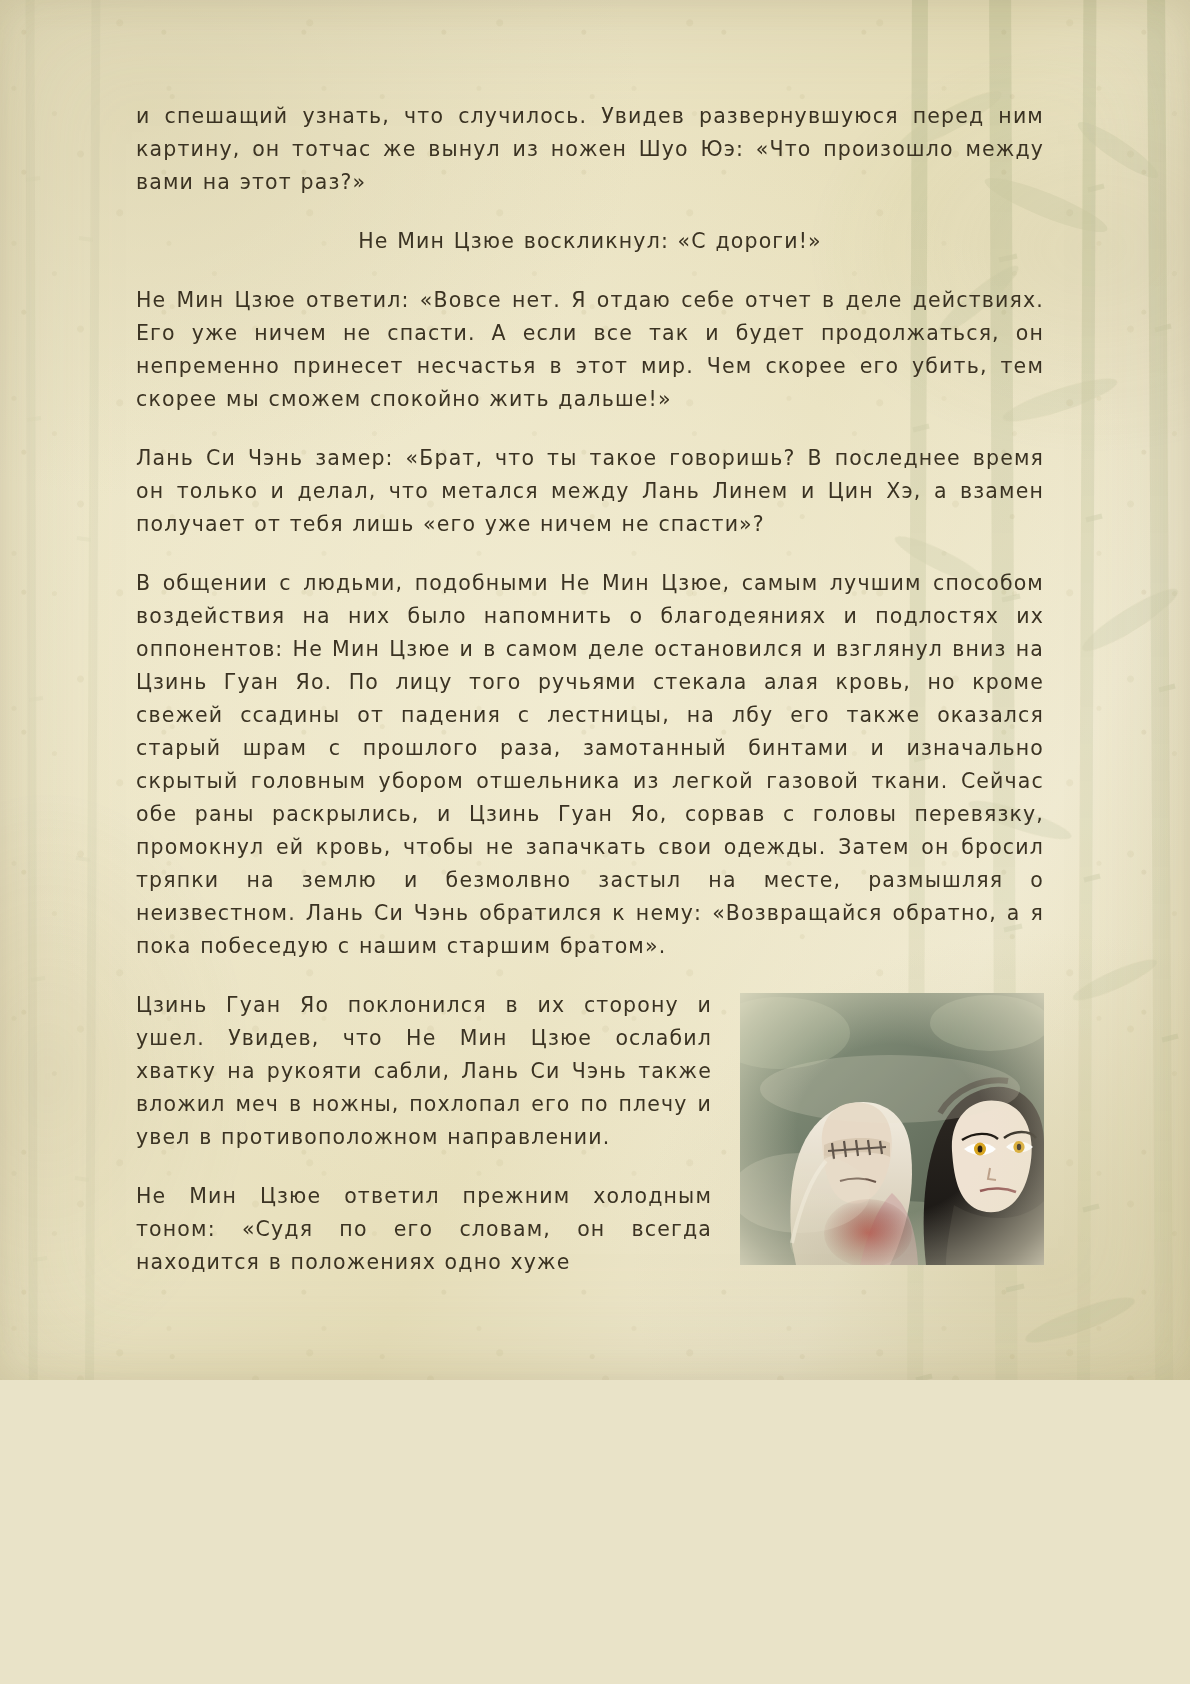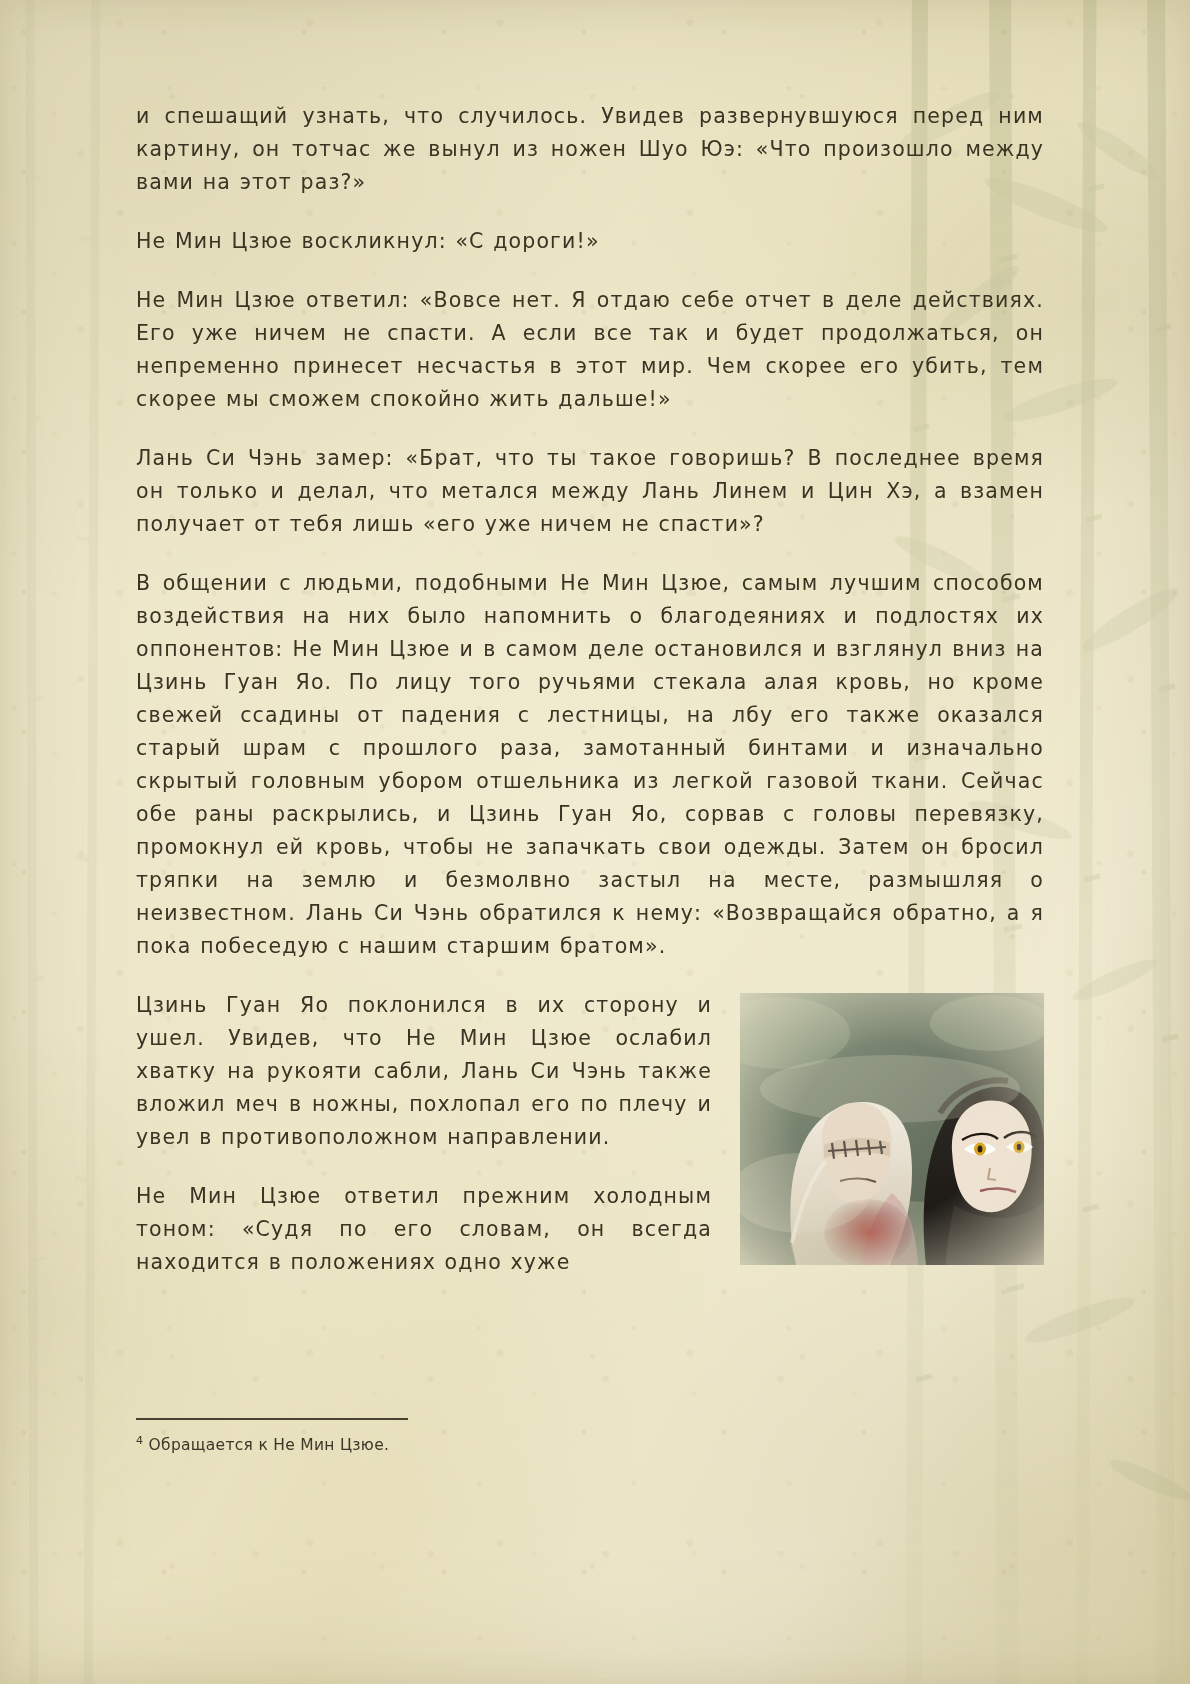--- a/index.html
+++ b/index.html
@@ -10,21 +10,21 @@
     width: 1190px;
     height: 1684px;
     overflow: hidden;
     font-family: "DejaVu Sans", sans-serif;
     background: #e9e3c8;
   }
 
   .page {
     position: relative;
     width: 1190px;
-    height: 1684px;
+    height: 1380px;
     box-sizing: border-box;
     background:
       radial-gradient(ellipse 60% 40% at 12% 8%, rgba(214,205,166,0.55), rgba(214,205,166,0) 70%),
       radial-gradient(ellipse 50% 35% at 88% 92%, rgba(206,197,156,0.5), rgba(206,197,156,0) 70%),
       radial-gradient(ellipse 70% 55% at 50% 50%, rgba(243,238,214,0.85), rgba(243,238,214,0) 75%),
       linear-gradient(115deg, #efe9cd 0%, #ece5c6 30%, #e7dfbb 55%, #efe9d0 78%, #e4dcb7 100%);
     overflow: hidden;
   }
 
   
@@ -87,21 +87,21 @@
     font-size: 20.5px;
     line-height: 33px;
     letter-spacing: 1.15px;
     color: #3b3323;
     text-align: justify;
     text-justify: inter-word;
     word-spacing: 1px;
   }
 
   p.para.last-left {
-    text-align: left;
+    text-align: center;
   }
 
   
   .wrap-zone {
     position: relative;
   }
   .float-img {
     float: right;
     width: 304px;
     height: 272px;

